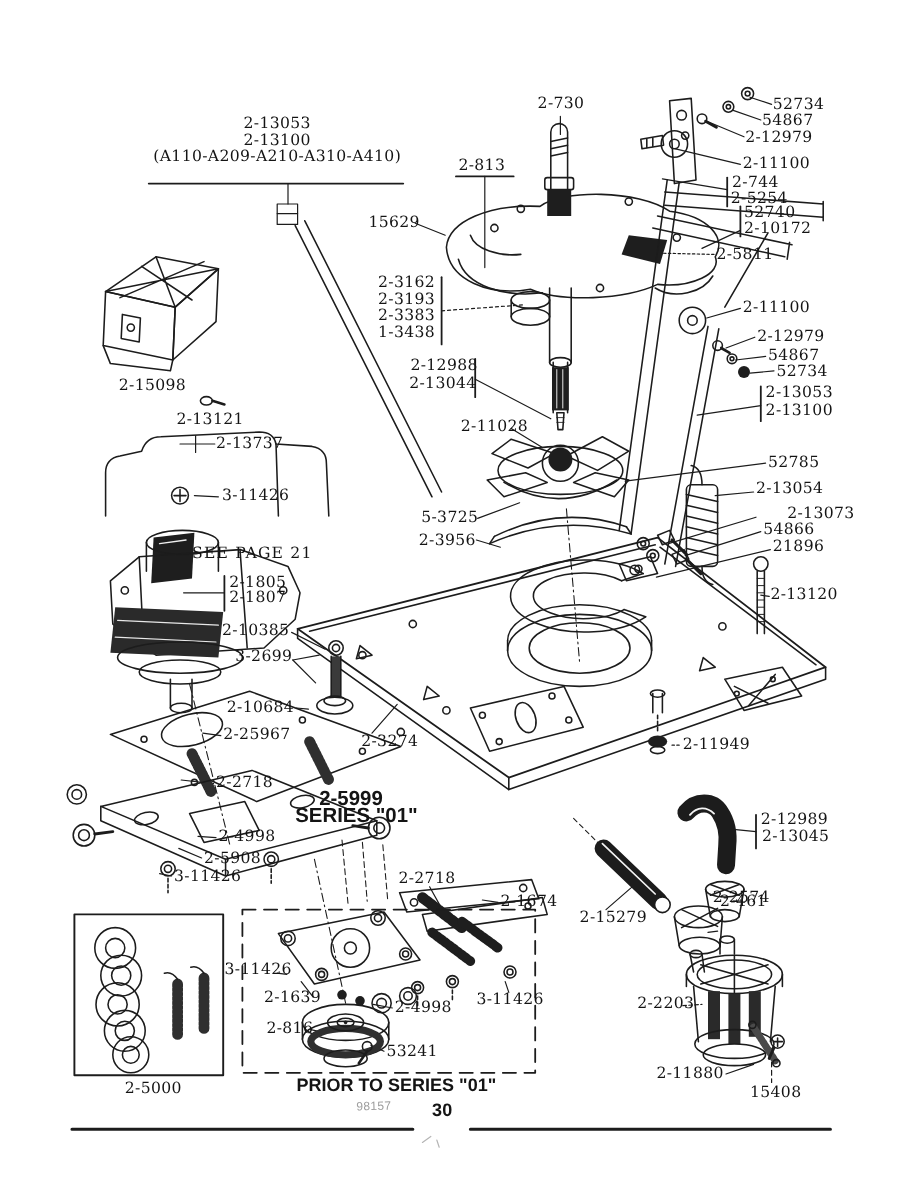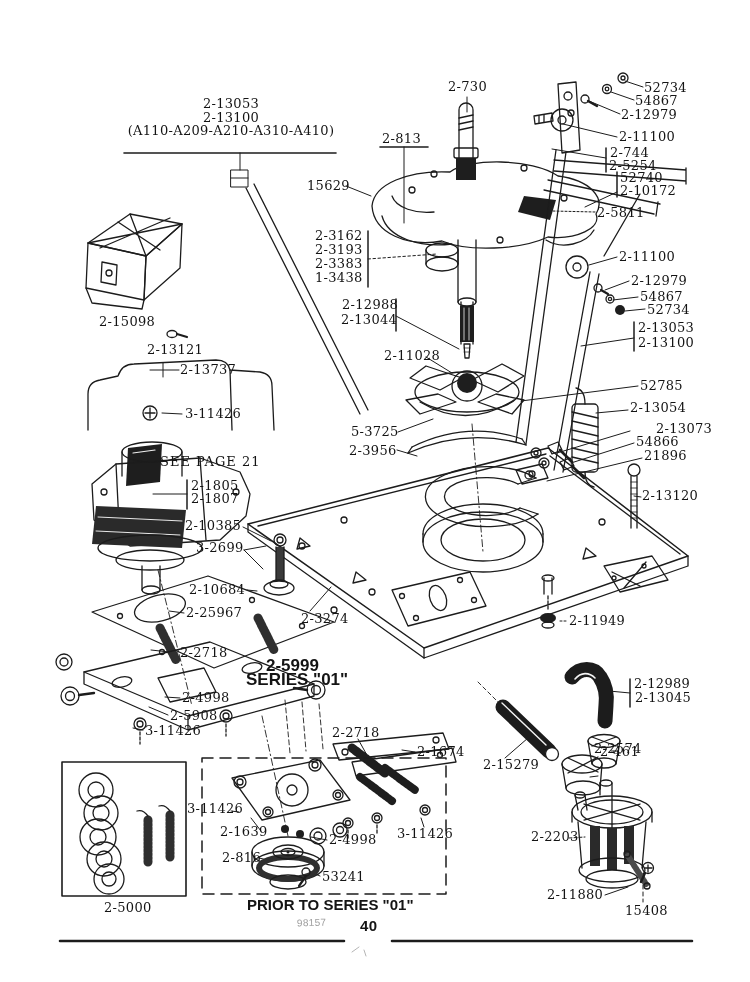--- a/index.html
+++ b/index.html
@@ -457,15 +457,15 @@
 <div class="lbl" style="left:329px;top:833px">2-4998</div>
 <div class="lbl" style="left:397px;top:827px">3-11426</div>
 <div class="lbl" style="left:222px;top:851px">2-816</div>
 <div class="lbl" style="left:322px;top:870px">53241</div>
 <div class="lbl" style="left:547px;top:888px">2-11880</div>
 <div class="lbl" style="left:625px;top:904px">15408</div>
 <div class="lbl" style="left:104px;top:901px">2-5000</div>
 <div class="lbl bsans prior" style="left:247px;top:897px">PRIOR TO SERIES "01"</div>
 
 <div class="lbl faint" style="left:297px;top:918px;transform:rotate(-2deg)">98157</div>
-<div class="lbl pageno" style="left:360px;top:918px">40</div>
+<div class="lbl pageno" style="left:360px;top:918px">30</div>
 
 </div>
 
 </body></html>

